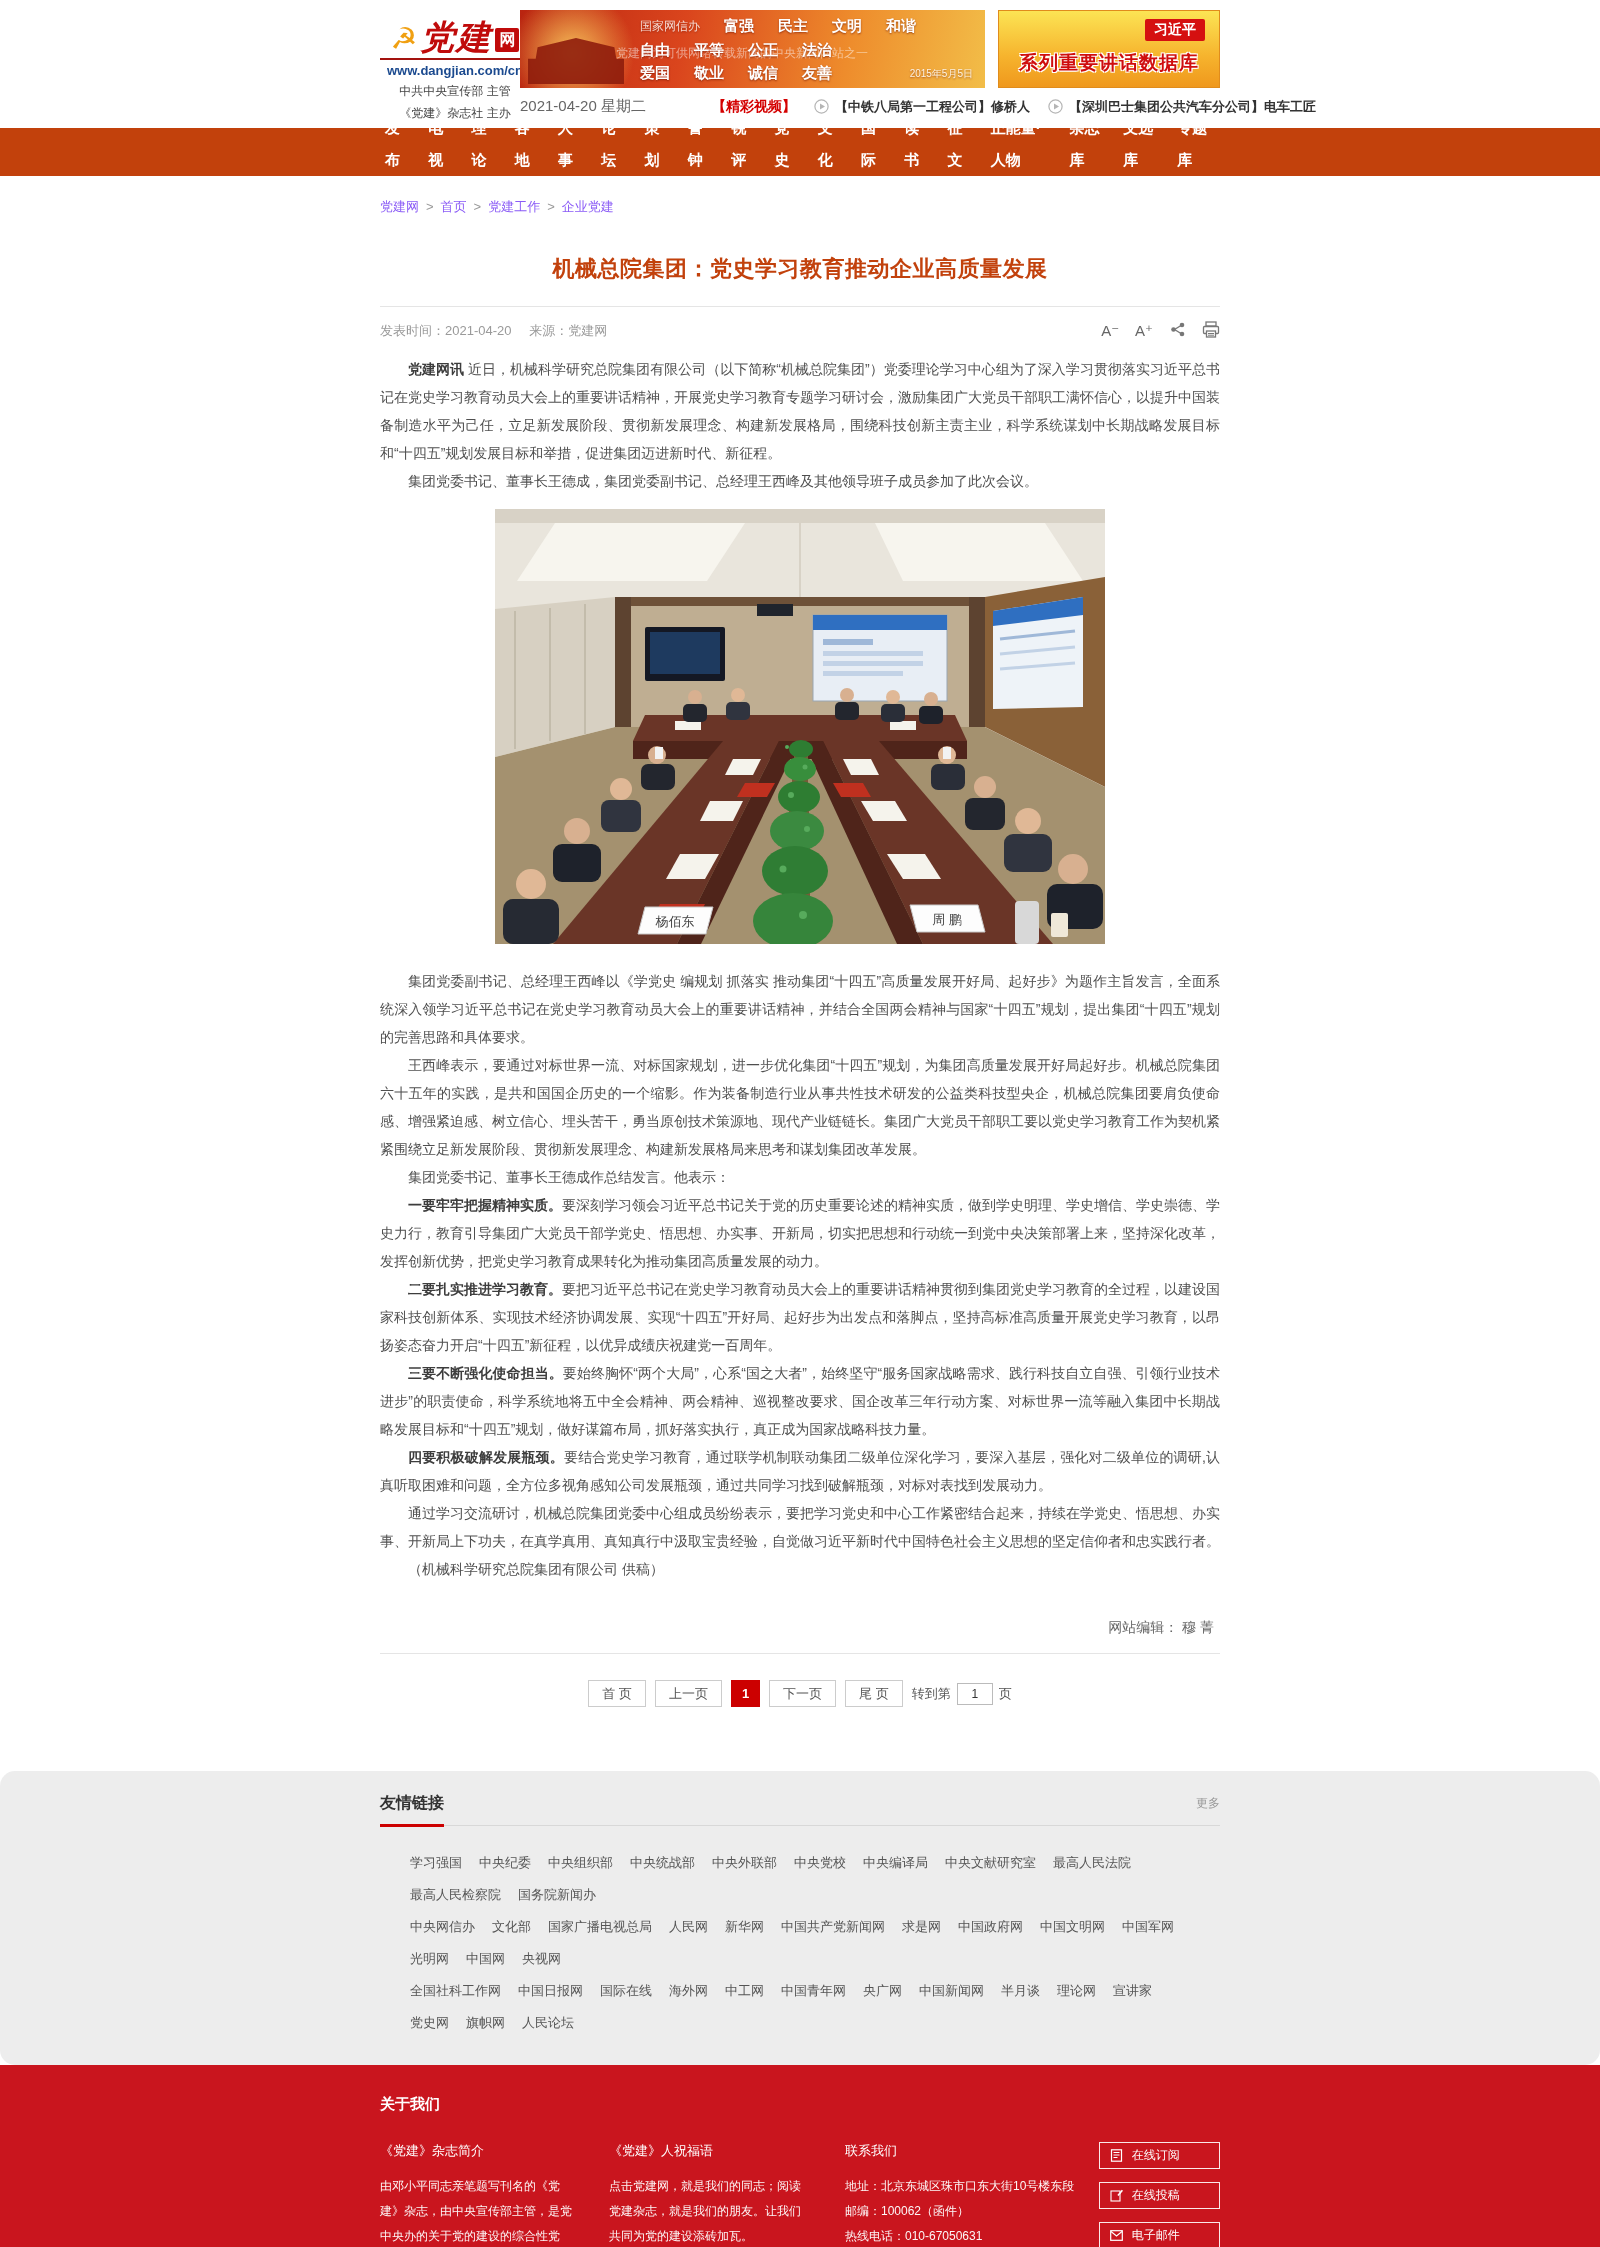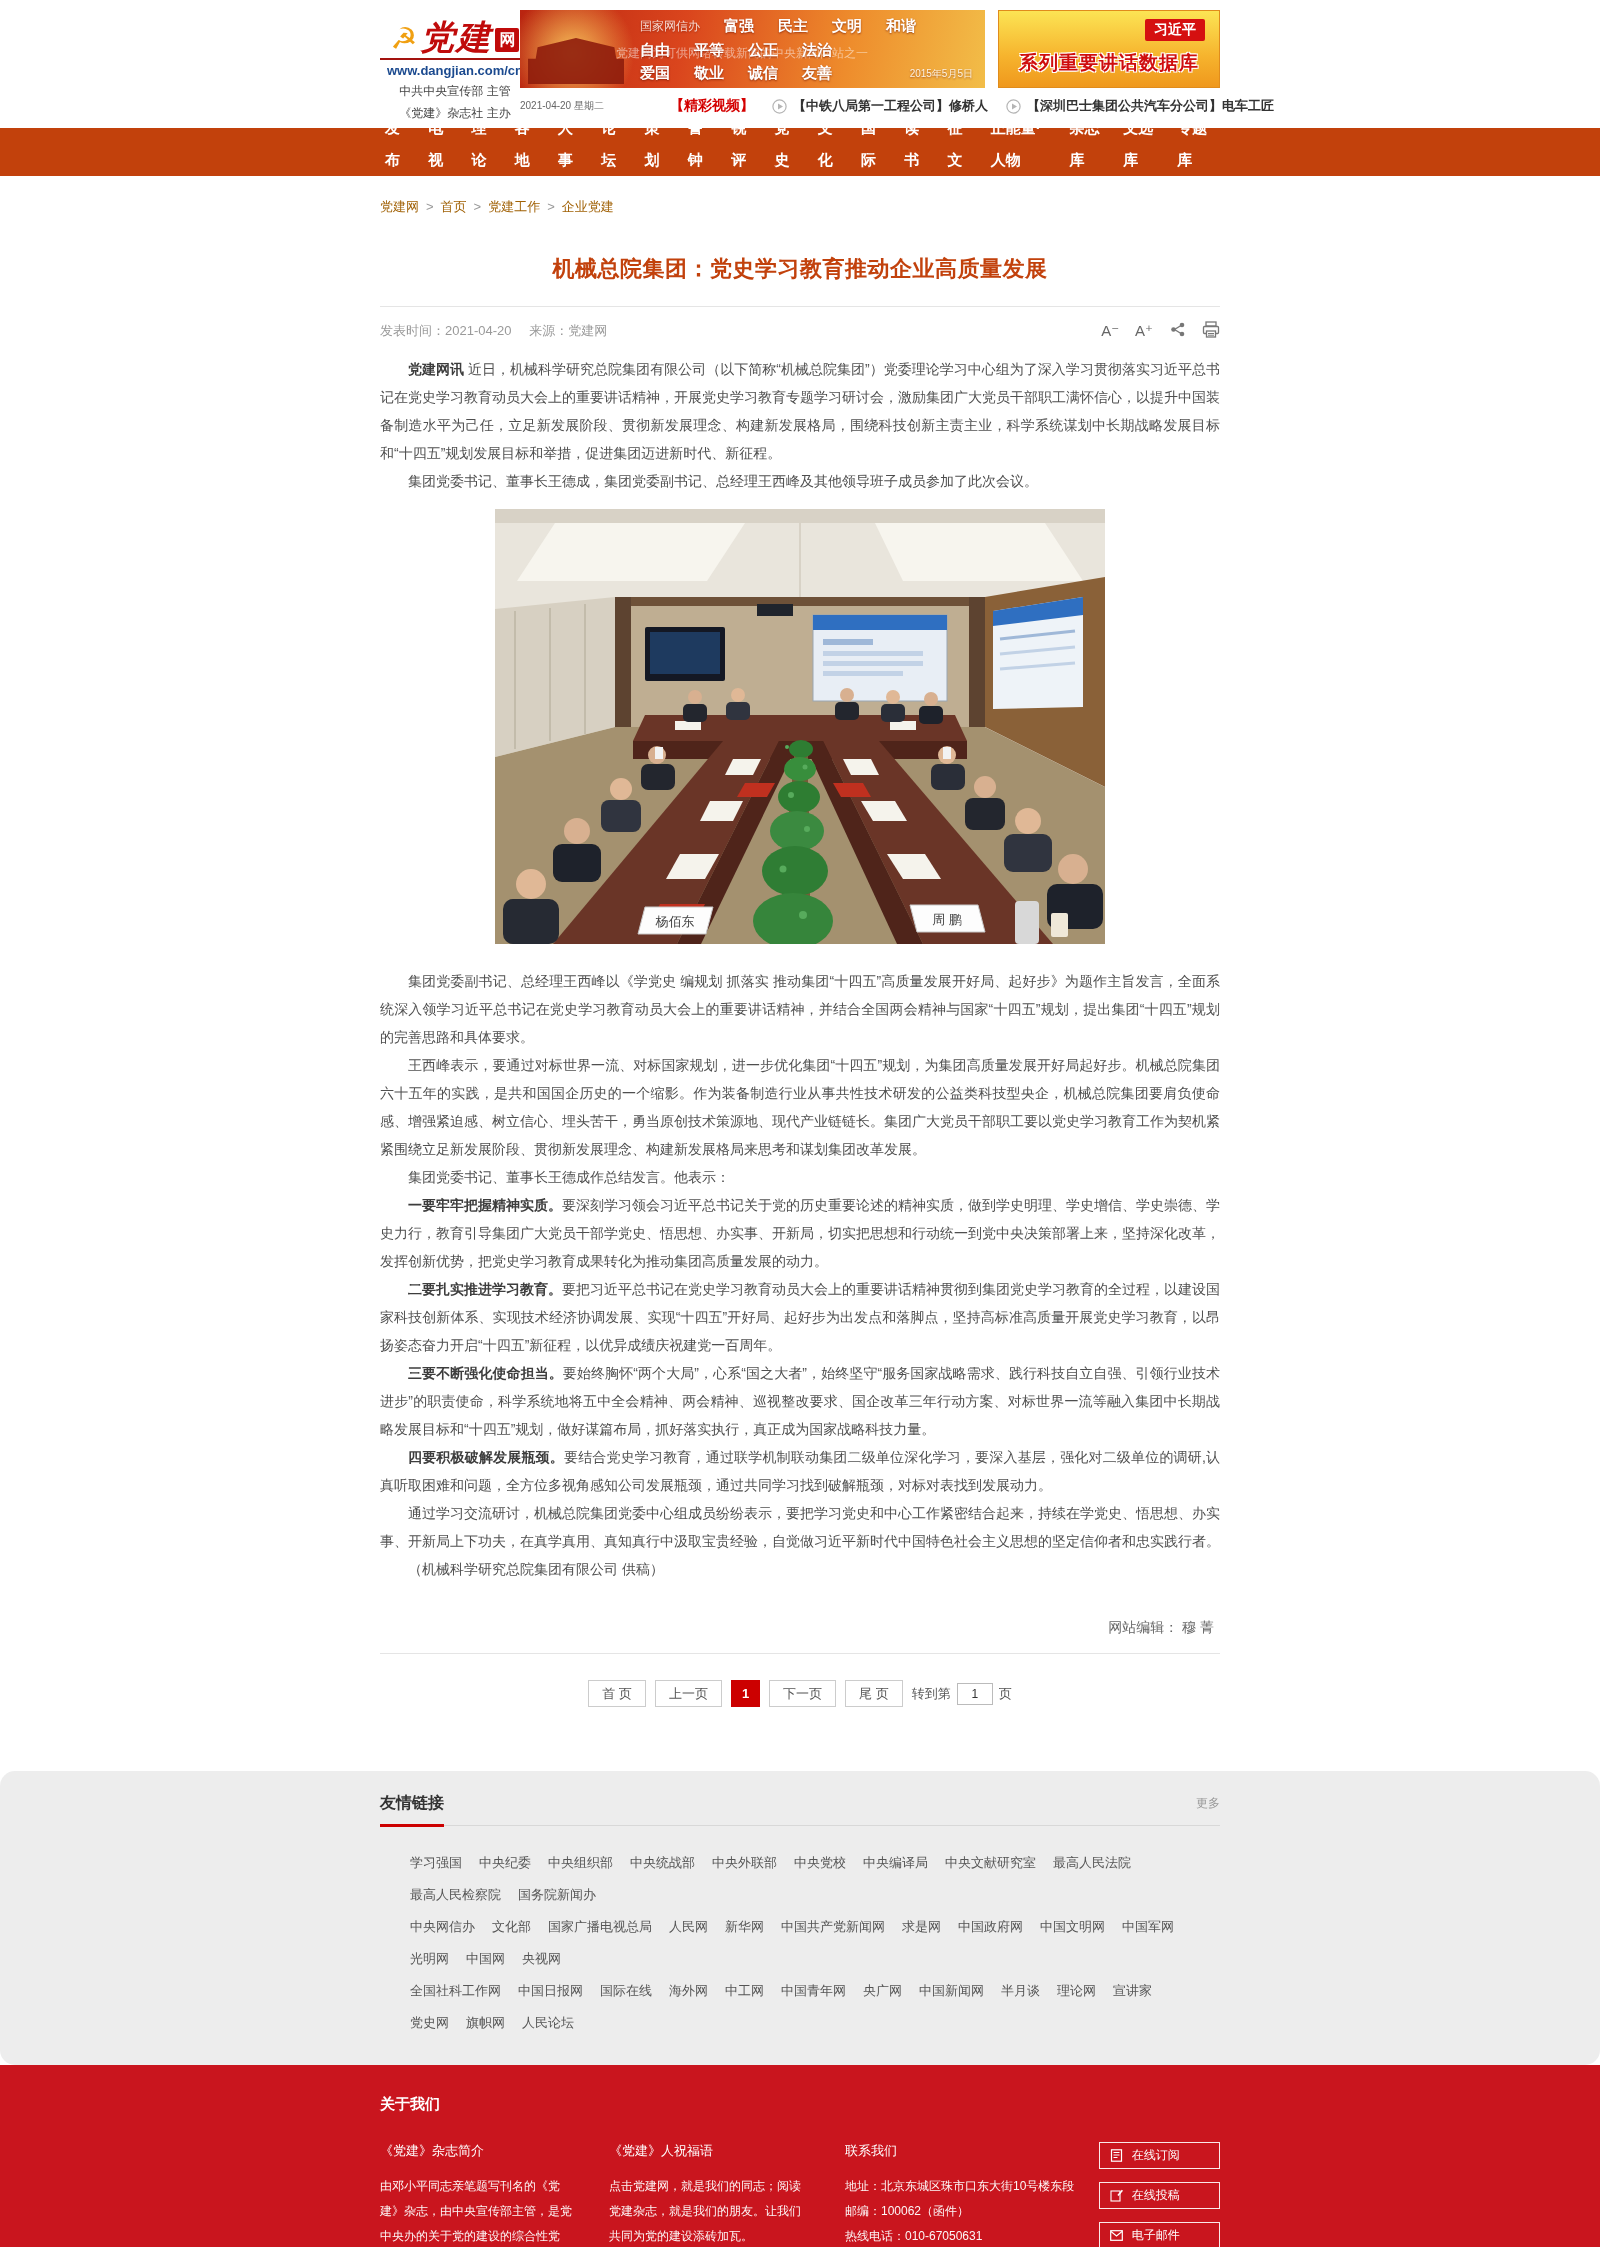--- a/index.html
+++ b/index.html
@@ -31,34 +31,34 @@
   .b1-date { font-size:10px; font-weight:normal; opacity:.85; margin-left:auto; }
   .b1-overlay { position:absolute; left:96px; top:35px; font-size:12px; color:rgba(255,255,255,.5); white-space:nowrap; pointer-events:none; }
 
   .banner-db { position:absolute; right:0; top:10px; width:222px; height:78px;
     background:linear-gradient(180deg,#fce454,#f6b32d 60%,#ef981d); border:1px solid #e08c1c; overflow:hidden; }
   .db-top { position:absolute; top:8px; right:14px; background:#d51010; color:#fff; font-size:14px; font-weight:bold; padding:2px 9px; border-radius:2px; }
   .db-main { position:absolute; bottom:11px; left:0; right:0; text-align:center; font-size:19px; font-weight:bold; color:#cf0e0e; letter-spacing:1px;
     text-shadow:1px 1px 0 #fff,-1px -1px 0 #fff,1px -1px 0 #fff,-1px 1px 0 #fff; }
 
   .ticker { position:absolute; left:140px; top:97px; right:0; display:flex; align-items:center; white-space:nowrap; }
-  .ticker-date { color:#666; font-size:10px; margin-right:66px; }
+  .ticker-date { color:#666; font-size:15px; margin-right:66px; }
   .ticker-label { color:#d40000; font-weight:bold; font-size:14px; margin-right:18px; }
   .ticker-item { display:flex; align-items:center; margin-right:18px; color:#333; font-size:13px; }
   .ticker-item svg { margin-right:6px; }
 
   
   .nav-bar { background:#c2410c; height:48px; }
   .nav-list { display:flex; align-items:center; height:32px; }
   .nav-item { color:#fff; font-weight:bold; font-size:15px; padding:0 11px; line-height:32px; }
   .nav-item:first-child { padding-left:5px; }
 
   
   .breadcrumb { padding:22px 0 14px; font-size:13px; color:#999; }
-  .breadcrumb a { color:#a16207; }
+  .breadcrumb a { color:#8b5cf6; }
   .breadcrumb .sep { margin:0 7px; color:#999; }
 
   
   .article-title { font-size:22px; font-weight:bold; color:#c2410c; text-align:center; margin:24px 0 22px; letter-spacing:.5px; }
   .title-rule { border-bottom:1px solid #e5e5e5; }
   .meta-row { display:flex; justify-content:space-between; align-items:center; height:48px; font-size:13px; color:#9a9a9a; }
   .meta-left span { margin-right:14px; }
   .meta-tools { display:flex; align-items:center; gap:16px; }
   .tool { font-size:15px; color:#666; cursor:pointer; }
   .article-body { font-size:14px; color:#4f4f4f; line-height:28px; text-align:justify; }

